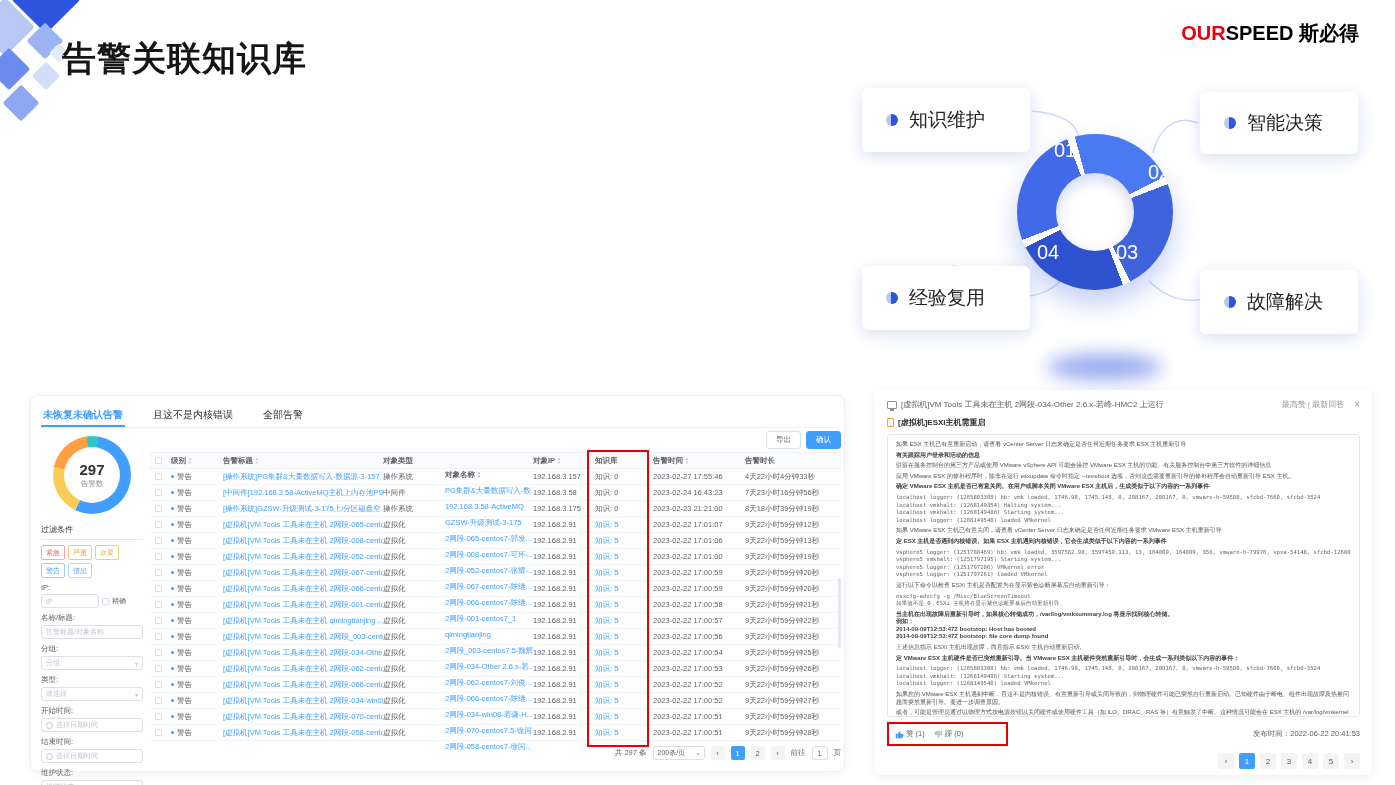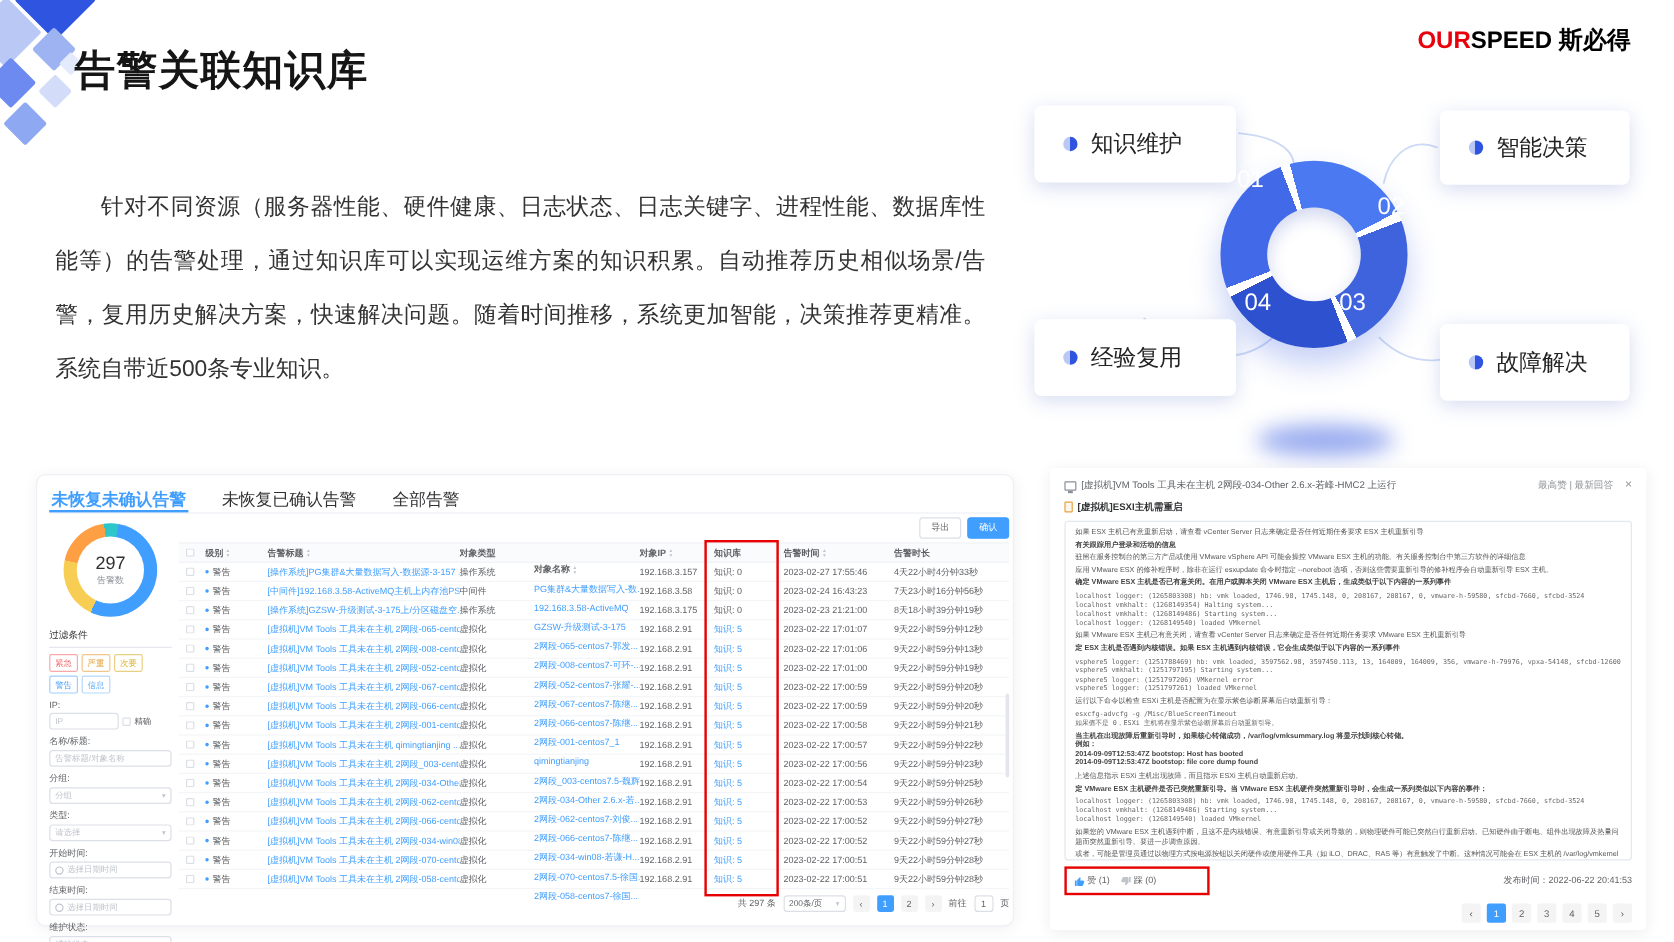--- a/index.html
+++ b/index.html
@@ -37,42 +37,42 @@
   .card-3 { left:7px;   top:211px; width:168px; height:64px; }
   .card-4 { left:345px; top:215px; width:158px; height:64px; }
   .ring { position:absolute; left:162px; top:79px; width:156px; height:156px; border-radius:50%;
     background:conic-gradient(from -15deg, #4a79f2 0 78deg, #fff 78deg 84deg,
       #3e63dd 84deg 168deg, #fff 168deg 174deg, #2d51cf 174deg 258deg, #fff 258deg 264deg,
       #4169e8 264deg 354deg, #fff 354deg 360deg);
     box-shadow:0 14px 26px rgba(63,98,224,.30); }
   .ring::after { content:""; position:absolute; inset:39px; background:#fff; border-radius:50%;
     box-shadow:inset 0 6px 14px rgba(40,70,180,.22); }
   .step { position:absolute; color:#fff; font-size:20px; font-weight:400; z-index:2; }
-  .s1 { left:176px; top:84px; } .s2 { left:293px; top:106px; }
+  .s1 { left:199px; top:84px; } .s2 { left:293px; top:106px; }
   .s3 { left:261px; top:186px; } .s4 { left:182px; top:186px; }
   .ring-shadow { position:absolute; left:192px; top:299px; width:115px; height:26px;
     border-radius:50%; background:#2f55e0; filter:blur(9px); opacity:.5; }
   .connectors { position:absolute; left:0; top:0; }
 
   
   .alert-panel { position:absolute; left:30px; top:395px; width:815px; height:377px;
     background:#fff; border:1px solid #eef0f6; border-radius:8px;
     box-shadow:0 2px 12px rgba(0,0,0,.06); padding:8px 10px; }
   .tabs { display:flex; gap:26px; border-bottom:1px solid #eef1f6; height:24px; }
-  .tab { font-size:14px; color:#303133; padding:4px 2px 6px; cursor:pointer; }
+  .tab { font-size:10px; color:#303133; padding:4px 2px 6px; cursor:pointer; }
   .tab.active { color:#409eff; border-bottom:2px solid #409eff; font-weight:700; }
   .panel-body { display:flex; height:338px; }
   .side { width:102px; flex:0 0 auto; }
   .donut { position:relative; width:78px; height:78px; margin:8px auto 10px; border-radius:50%;
     background:conic-gradient(#2ec7c9 0 10deg, #409eff 10deg 205deg, #f7ce53 205deg 282deg,
       #ff9f43 282deg 352deg, #2ec7c9 352deg 360deg); }
   .donut::before { content:""; position:absolute; inset:11px; background:#fff; border-radius:50%; }
   .donut-center { position:absolute; inset:0; display:flex; flex-direction:column;
     align-items:center; justify-content:center; z-index:1; }
-  .donut-total { font-size:15px; font-weight:400; color:#303133;text-align:center; }
+  .donut-total { font-size:15px; font-weight:700; color:#303133;text-align:center; }
   .donut-cap { font-size:7.5px; color:#909399; margin-top:1px; }
   .filter-title { font-size:8px; color:#303133; border-bottom:1px solid #e4e7ed;
     padding-bottom:4px; margin-bottom:5px; }
   .chips { display:flex; flex-wrap:wrap; gap:3px; }
   .chip { font-size:7px; padding:1.5px 4px; border-radius:2px; border:1px solid; background:#fff; }
   .chip-0 { color:#f56c6c; border-color:#f7a9a9; }
   .chip-1 { color:#e6a23c; border-color:#f0c78a; }
   .chip-2 { color:#d9b022; border-color:#e8d083; }
   .chip-3 { color:#409eff; border-color:#9fcdff; }
   .chip-4 { color:#53a8ff; border-color:#b3d8ff; }
@@ -165,21 +165,20 @@
   <div class="deco d3"></div>
   <div class="deco d4"></div>
   <div class="deco d5"></div>
   <div class="deco d6"></div>
   <div class="deco d7"></div>
 
   <div class="page-title">告警关联知识库</div>
 
   <div class="logo"><span class="red">OUR</span><span>SPEED</span><span> 斯必得</span></div>
 
-  <p class="intro">针对不同资源（服务器性能、硬件健康、日志状态、日志关键字、进程性能、数据库性能等）的告警处理，通过知识库可以实现运维方案的知识积累。自动推荐历史相似场景/告警，复用历史解决方案，快速解决问题。随着时间推移，系统更加智能，决策推荐更精准。系统自带近500条专业知识。</p>
 
   <div class="diagram">
     <svg class="connectors" width="512" height="340" viewBox="0 0 512 340">
       <path d="M 177 56 C 218 60 230 76 220 96" stroke="#cdd9f6" stroke-width="1.5" fill="none"></path>
       <path d="M 343 68 C 318 58 302 78 298 98" stroke="#cdd9f6" stroke-width="1.5" fill="none"></path>
       <path d="M 98 210 C 140 250 182 248 206 226" stroke="#cdd9f6" stroke-width="1.5" fill="none"></path>
       <path d="M 390 218 C 358 254 320 252 294 226" stroke="#cdd9f6" stroke-width="1.5" fill="none"></path>
     </svg>
     <div class="ring"></div>
     <div class="ring-shadow"></div>
@@ -201,21 +200,21 @@
     </div>
     <div class="dg-card card-3">
       <span class="dg-icon"></span>
       <span>经验复用</span>
     </div>
   </div>
 
   <div class="alert-panel">
     <div class="tabs">
       <span class="tab active">未恢复未确认告警</span>
-      <span class="tab">未恢复已确认告警</span>
+      <span class="tab">且这不是内核错误</span>
       <span class="tab">全部告警</span>
     </div>
     <div class="panel-body">
       <div class="side">
         <div class="donut">
           <div class="donut-center">
             <span class="donut-total">297</span>
             <span class="donut-cap">告警数</span>
           </div>
         </div>

